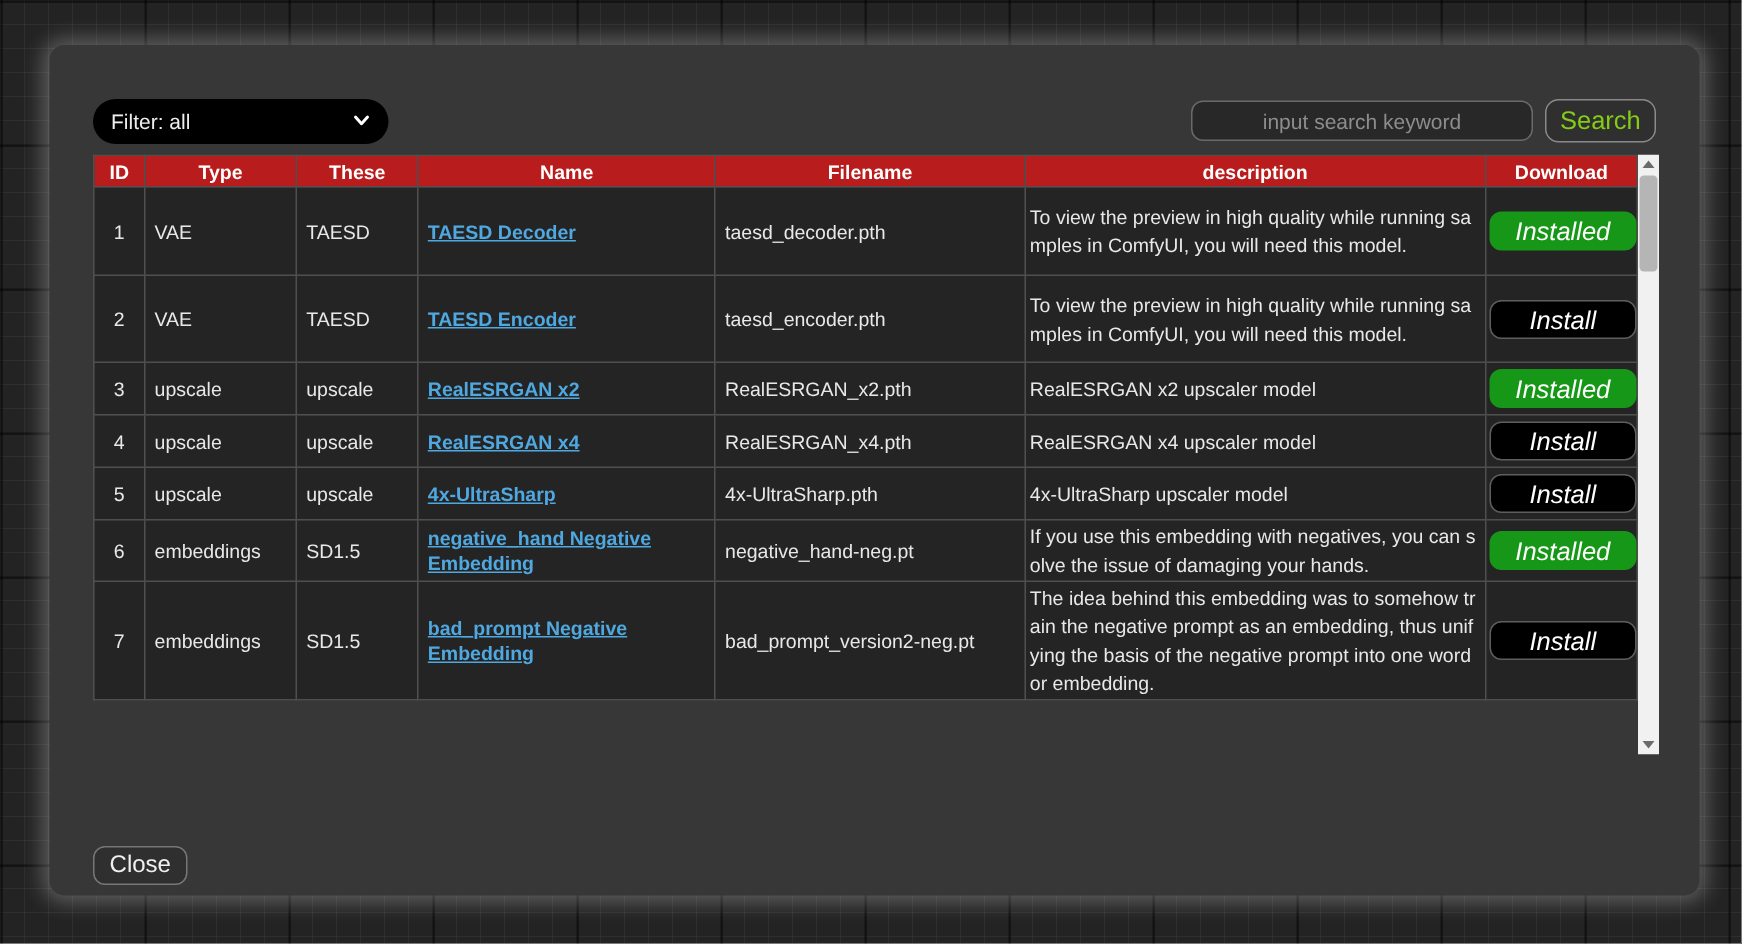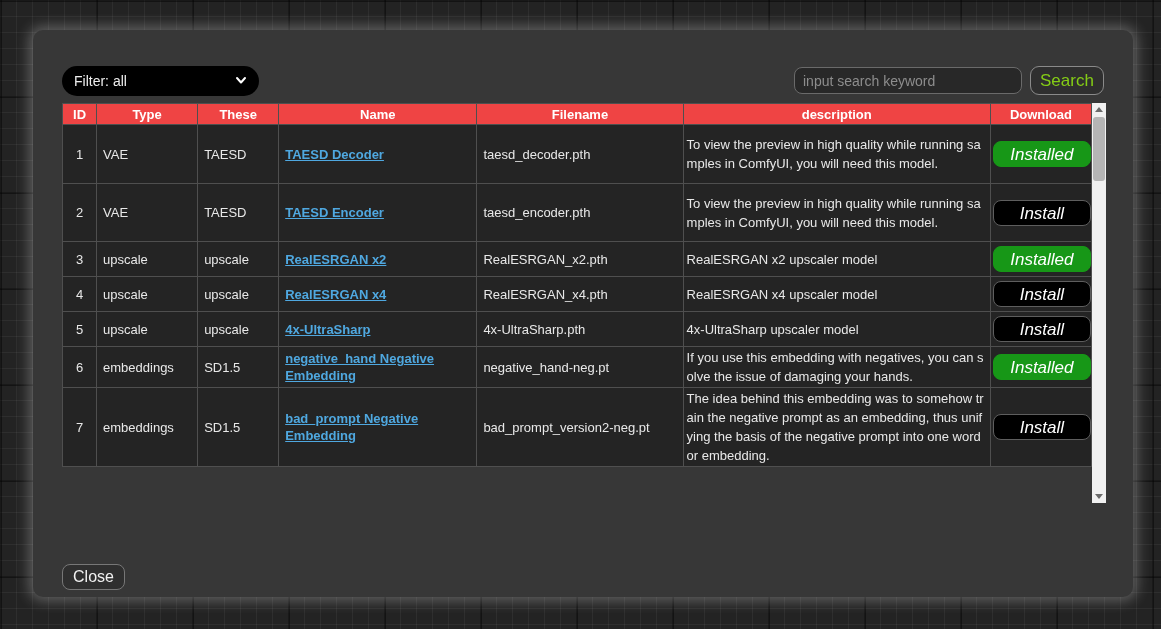--- a/index.html
+++ b/index.html
@@ -15,31 +15,31 @@
     background:#373737;border-radius:10px;
     box-shadow:0 0 14px 4px rgba(255,255,255,0.28);}
   
   .filter-select{position:absolute;left:29px;top:36px;width:197px;height:30px;
     background:#000;border-radius:15px;color:#eee;font-size:14px;
     display:flex;align-items:center;padding:0 12px;box-sizing:border-box;cursor:pointer;gap:48px;}
   .filter-select .lbl{flex:1;}
   .chev{width:12px;height:12px;flex:0 0 auto;}
   .search-input{position:absolute;left:761px;top:37px;width:228px;height:27px;
     box-sizing:border-box;background:#282828;border:1px solid #6a6a6a;border-radius:8px;
-    color:#ddd;font-size:14px;padding:0 8px;outline:none;}
+    color:#ddd;font-size:14px;padding:0 8px;outline:none;text-align:center;}
   .search-input::placeholder{color:#8d8d8d;}
   .search-btn{position:absolute;left:997px;top:36px;height:29px;min-width:73px;
     background:#2f2f2f;border:1px solid #8a8a8a;border-radius:9px;color:#84cc16;
     font-size:17px;font-family:inherit;padding:0 9px;cursor:pointer;}
   
   .table-wrap{position:absolute;left:29px;top:73px;width:1044px;height:400px;overflow:hidden;}
   table{border-collapse:collapse;table-layout:fixed;width:1030px;}
   col.c-id{width:34px;} col.c-type{width:101px;} col.c-base{width:81px;}
   col.c-name{width:198px;} col.c-file{width:206px;} col.c-desc{width:307px;} col.c-dl{width:101px;}
-  th{background:#ef4444;color:#fff;font-size:13px;font-weight:bold;height:20px;
+  th{background:#b91c1c;color:#fff;font-size:13px;font-weight:bold;height:20px;
     border:1px solid #4f4f4f;padding:0 2px;margin-left:11px;}
   td{background:#242424;color:#e8e8e8;font-size:13px;border:1px solid #4f4f4f;
     padding:1px 6px;vertical-align:middle;}
   td.td-id{text-align:center;padding:1px 2px;}
   td.td-desc{padding:1px 3px;line-height:19px;word-break:break-all;}
   td.td-dl{text-align:center;padding:1px 2px;}
   tbody tr:nth-child(1){height:59px;}
   tbody tr:nth-child(2){height:58px;}
   tbody tr:nth-child(3),tbody tr:nth-child(4),tbody tr:nth-child(5){height:35px;}
   tbody tr:nth-child(6){height:40px;}

